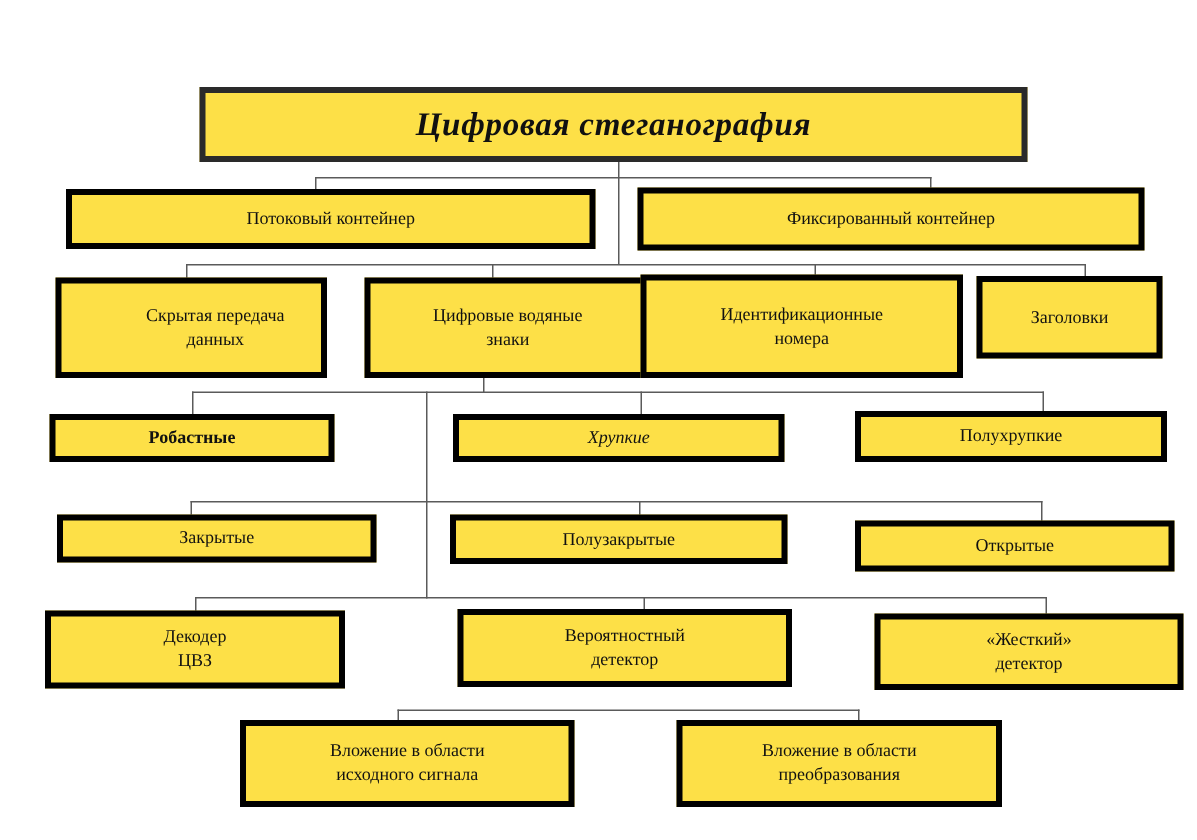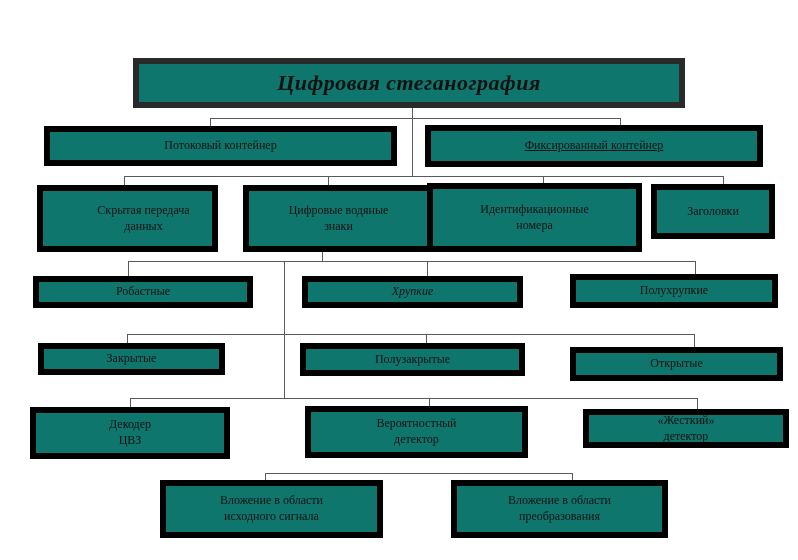--- a/index.html
+++ b/index.html
@@ -6,22 +6,22 @@
   #canvas{
     position:relative;
     width:798px;height:560px;
     background:#ffffff;
     font-family:"Liberation Serif","DejaVu Serif",serif;
     color:#111111;
     overflow:hidden;
   }
   .box{
     position:absolute;
-    border:6px solid #000000;
-    background:#0f766e;
+    border:4px solid #000000;
+    background:#fde047;
     display:flex;align-items:center;justify-content:center;
     text-align:center;
     box-sizing:border-box;
   }
   .box .lbl{
     display:block;
     font-size:12px;
     line-height:1.3;
     white-space:pre-line;
     padding:0 4px;
@@ -74,69 +74,69 @@
   <div class="vl" style="left:265px;top:473px;height:8px;"></div>
   <div class="vl" style="left:572px;top:473px;height:8px;"></div>
 
   <div class="box title" style="left:133px;top:58px;width:552px;height:50px;">
     <span class="lbl">Цифровая стеганография</span>
   </div>
 
   <div class="box" style="left:44px;top:126px;width:353px;height:40px;">
     <span class="lbl">Потоковый контейнер</span>
   </div>
-  <div class="box" style="left:425px;top:125px;width:338px;height:42px;text-decoration:underline;">
+  <div class="box" style="left:425px;top:125px;width:338px;height:42px;">
     <span class="lbl">Фиксированный контейнер</span>
   </div>
 
   <div class="box" style="left:37px;top:185px;width:181px;height:67px;padding-left:32px;">
     <span class="lbl">Скрытая передача
 данных</span>
   </div>
   <div class="box" style="left:227px;top:185px;width:191px;height:67px;margin-left:16px;">
     <span class="lbl">Цифровые водяные
 знаки</span>
   </div>
   <div class="box" style="left:427px;top:183px;width:215px;height:69px;">
     <span class="lbl">Идентификационные
 номера</span>
   </div>
   <div class="box" style="left:651px;top:184px;width:124px;height:55px;">
     <span class="lbl">Заголовки</span>
   </div>
 
-  <div class="box" style="left:33px;top:276px;width:220px;height:32px;">
+  <div class="box" style="left:33px;top:276px;width:190px;height:32px;font-weight:bold;">
     <span class="lbl">Робастные</span>
   </div>
   <div class="box" style="left:302px;top:276px;width:221px;height:32px;font-style:italic;">
     <span class="lbl">Хрупкие</span>
   </div>
   <div class="box" style="left:570px;top:274px;width:208px;height:34px;">
     <span class="lbl">Полухрупкие</span>
   </div>
 
-  <div class="box" style="left:38px;top:343px;width:187px;height:32px;">
+  <div class="box" style="left:38px;top:343px;width:213px;height:32px;">
     <span class="lbl">Закрытые</span>
   </div>
   <div class="box" style="left:300px;top:343px;width:225px;height:33px;">
     <span class="lbl">Полузакрытые</span>
   </div>
   <div class="box" style="left:570px;top:347px;width:213px;height:34px;">
     <span class="lbl">Открытые</span>
   </div>
 
   <div class="box" style="left:30px;top:407px;width:200px;height:52px;">
     <span class="lbl">Декодер
 ЦВЗ</span>
   </div>
   <div class="box" style="left:305px;top:406px;width:223px;height:52px;">
     <span class="lbl">Вероятностный
 детектор</span>
   </div>
-  <div class="box" style="left:583px;top:409px;width:206px;height:39px;">
+  <div class="box" style="left:583px;top:409px;width:206px;height:51px;">
     <span class="lbl">«Жесткий»
 детектор</span>
   </div>
 
   <div class="box" style="left:160px;top:480px;width:223px;height:58px;">
     <span class="lbl">Вложение в области
 исходного сигнала</span>
   </div>
   <div class="box" style="left:451px;top:480px;width:217px;height:58px;">
     <span class="lbl">Вложение в области

